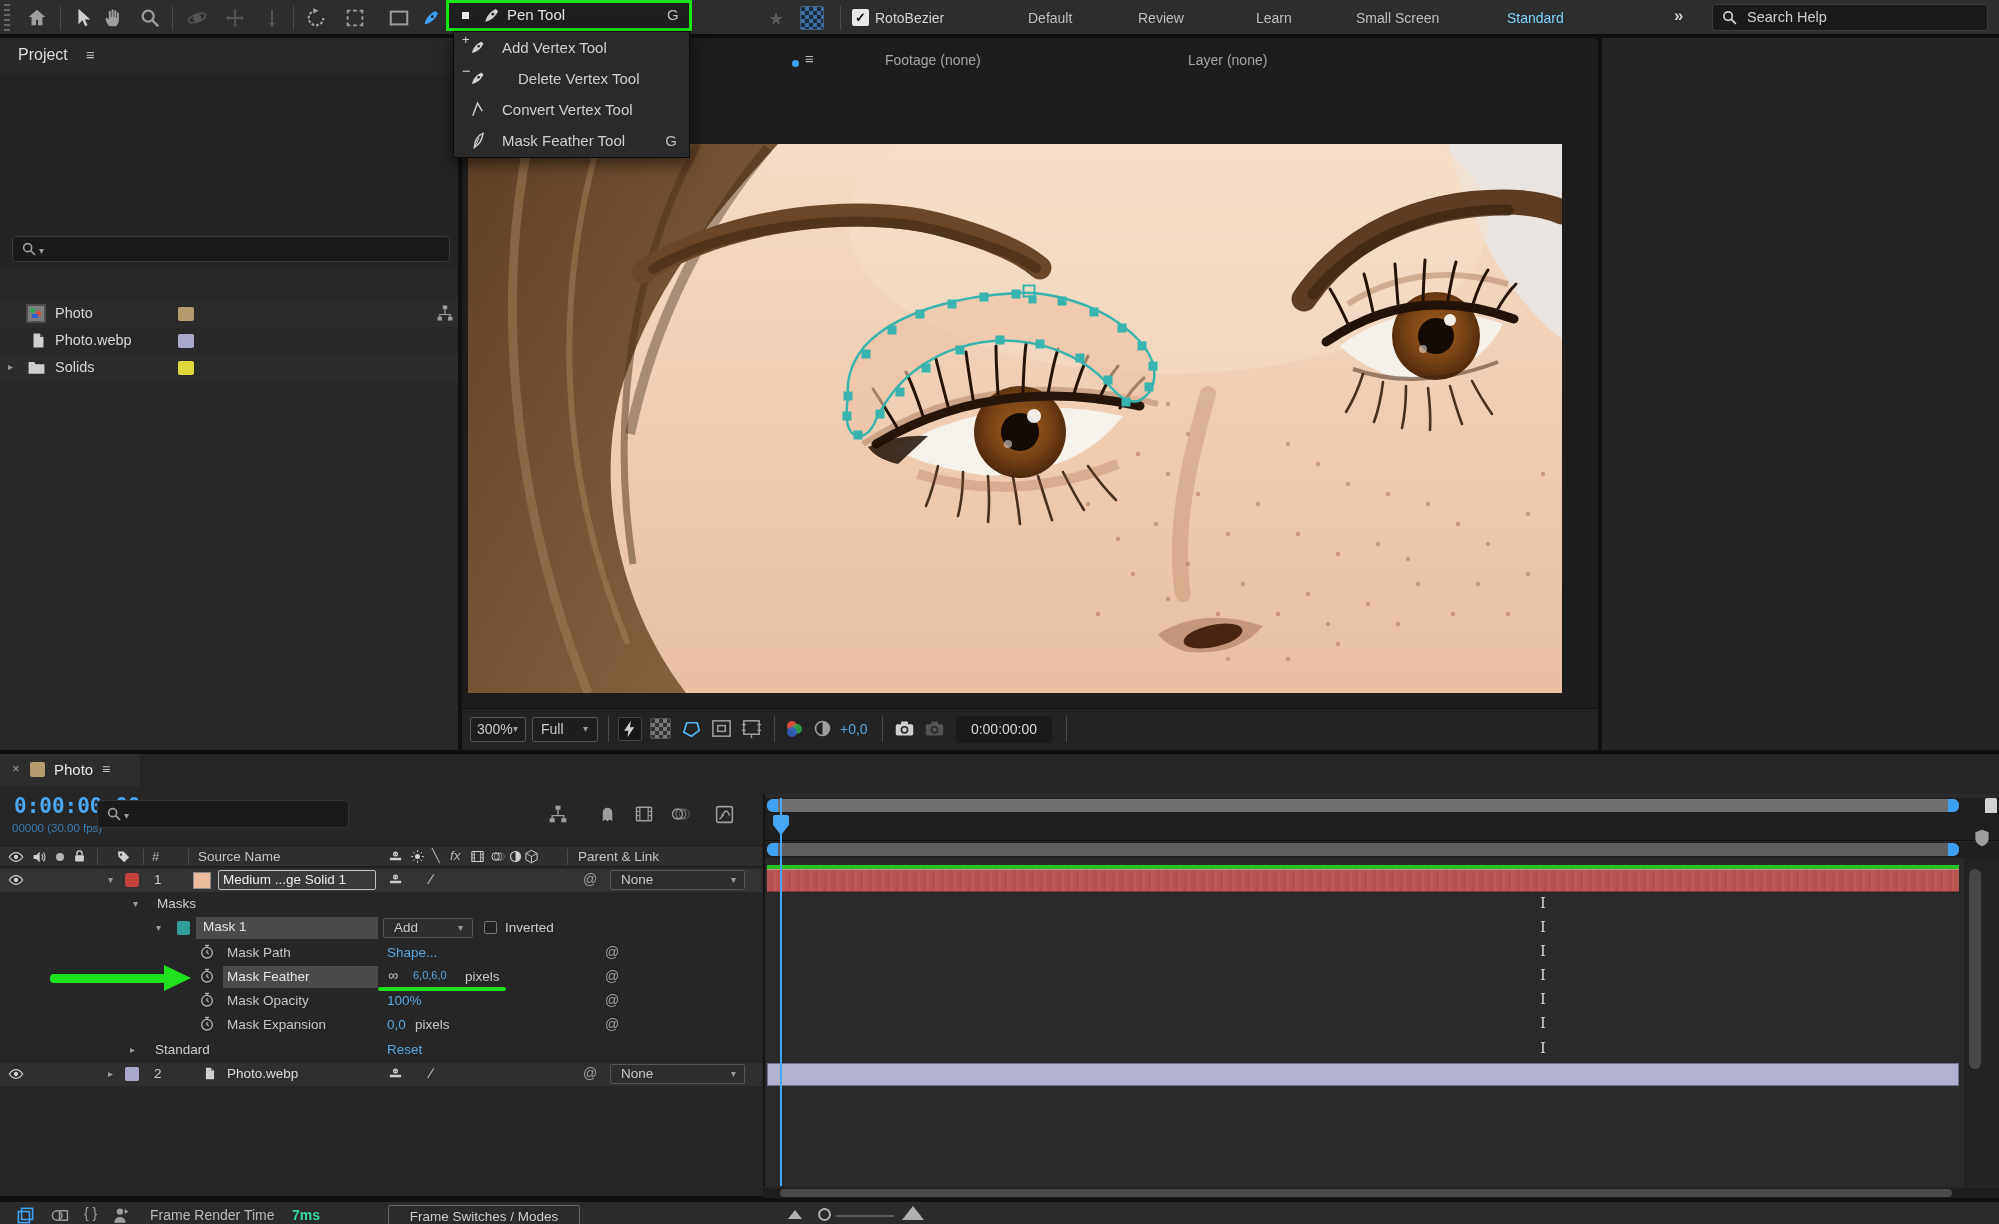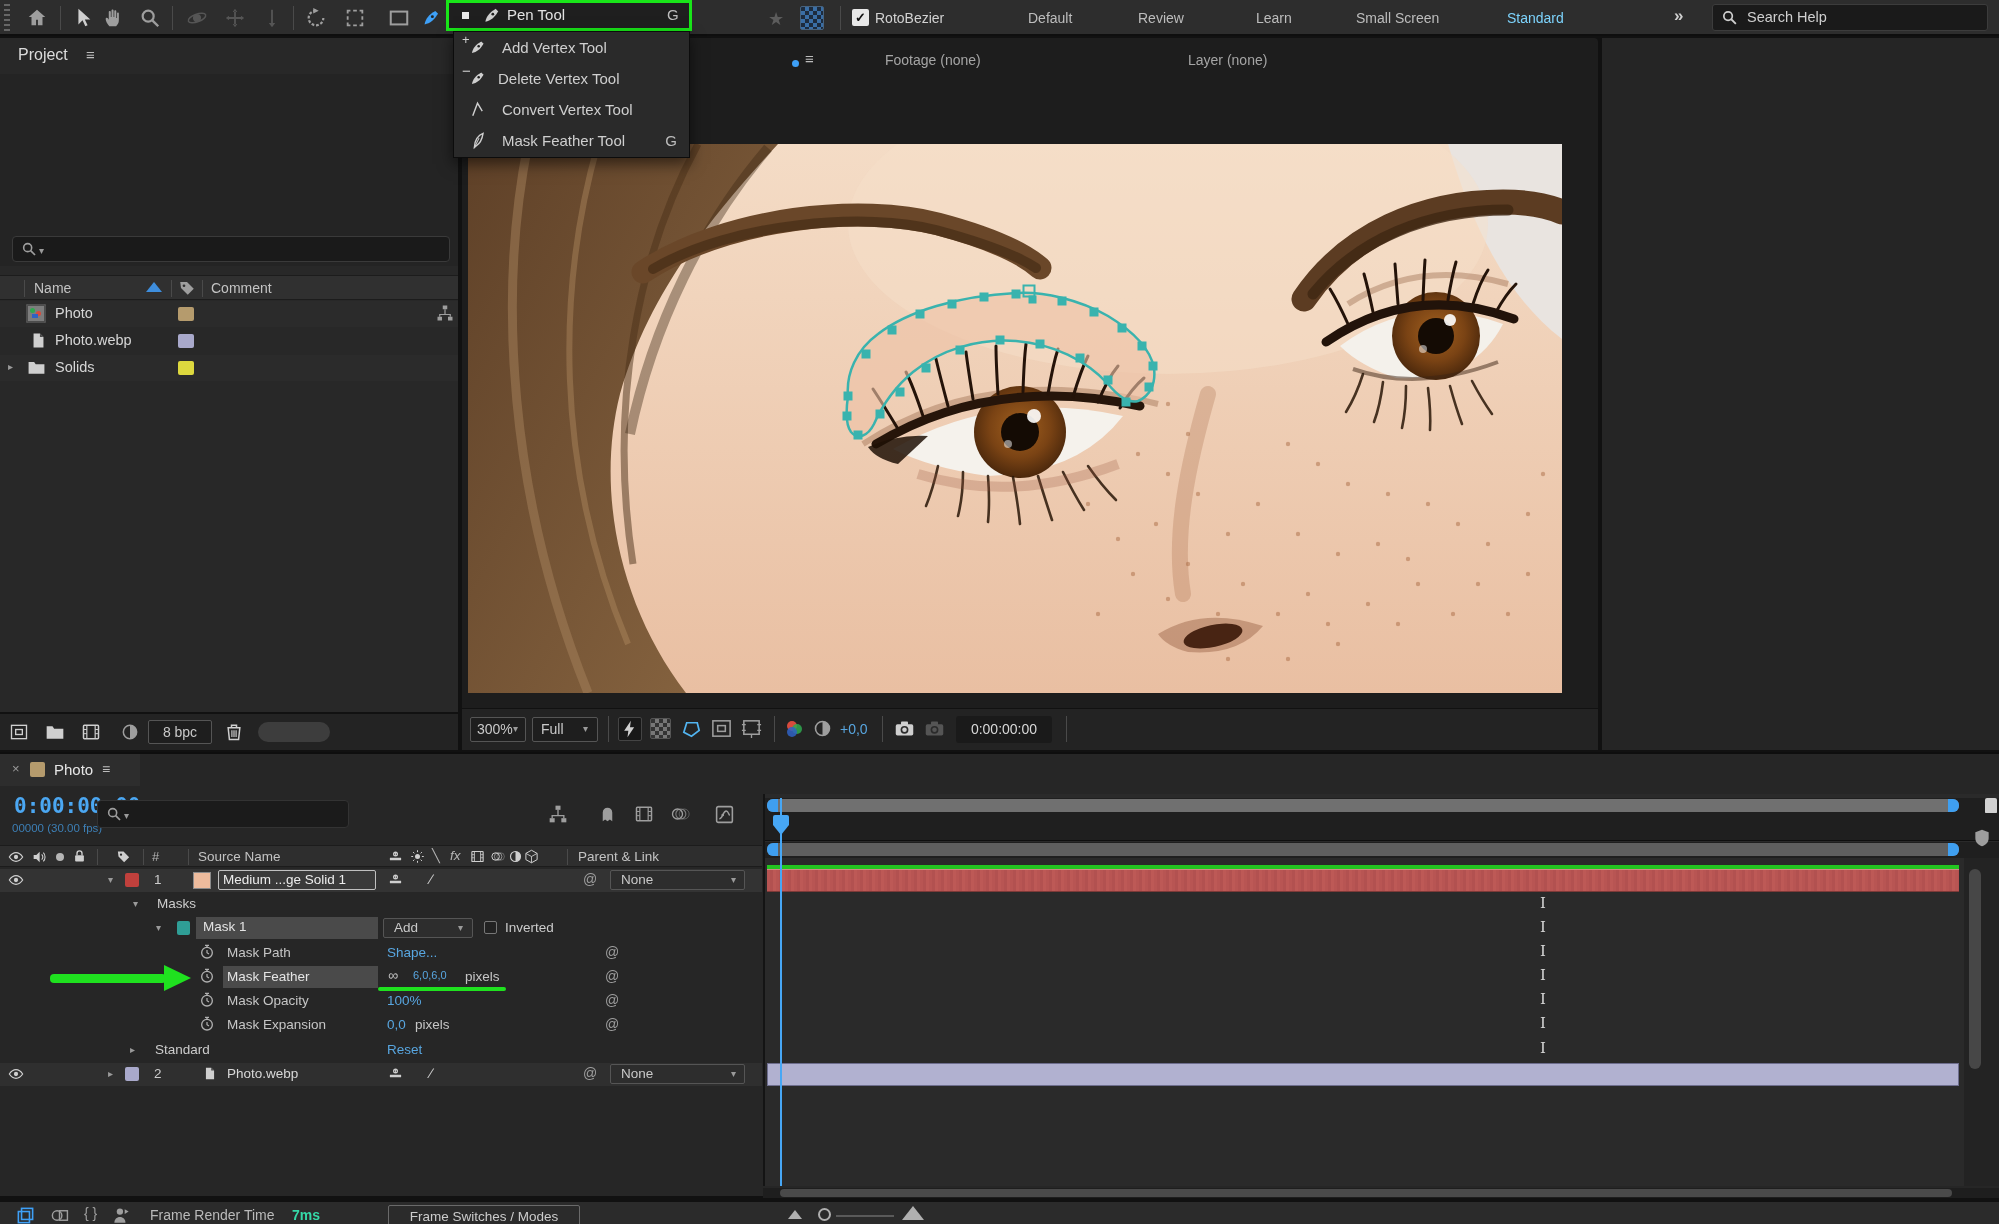--- a/index.html
+++ b/index.html
@@ -282,33 +282,20 @@
     <span class="ab" style="left:86px;top:8px;color:#bdbdbd;font-size:15px;">≡</span>
     <div class="ab" style="left:0;top:36px;width:458px;height:192px;background:#242424;"></div>
     <div class="ab" style="left:12px;top:198px;width:438px;height:26px;background:#1a1a1a;border:1px solid #3a3a3a;border-radius:4px;">
       <span class="ab" style="left:8px;top:4px;">
           <svg class="ico" width="16" height="16">
             <use href="#i-zoomg"></use>
           </svg>
         </span>
       <span class="ab chev" style="left:26px;top:8px;">▾</span>
     </div>
-    <div class="ab" style="left:0;top:237px;width:458px;height:25px;background:#303030;border-top:1px solid #1c1c1c;border-bottom:1px solid #1c1c1c;">
-      <div class="ab vsep" style="left:24px;top:4px;height:17px;"></div>
-      <span class="ab nowrap" style="left:34px;top:4px;color:#c3c3c3;">Name</span>
-      <span class="ab" style="left:146px;top:6px;width:0;height:0;border-left:8px solid transparent;border-right:8px solid transparent;border-bottom:10px solid #3e8edd;"></span>
-      <div class="ab vsep" style="left:171px;top:4px;height:17px;"></div>
-      <span class="ab" style="left:178px;top:3px;">
-          <svg class="ico" width="18" height="18">
-            <use href="#i-tag"></use>
-          </svg>
-        </span>
-      <div class="ab vsep" style="left:202px;top:4px;height:17px;"></div>
-      <span class="ab nowrap" style="left:211px;top:4px;color:#c3c3c3;">Comment</span>
-    </div>
 
     <div class="ab" style="left:0;top:263px;width:458px;height:26px;background:#2b2b2b;">
       <span class="ab" style="left:26px;top:3px;width:20px;height:19px;background:#7d7d7d;border-radius:2px;box-shadow:inset 0 0 0 2px #4d4d4d;">
         <span class="ab" style="left:4px;top:4px;width:5px;height:5px;border-radius:50%;background:#2fa84f;"></span>
         <span class="ab" style="left:10px;top:7px;width:5px;height:5px;border-radius:50%;background:#d84b3d;"></span>
         <span class="ab" style="left:6px;top:10px;width:6px;height:4px;background:#2f62c4;"></span>
       </span>
       <span class="ab nowrap" style="left:55px;top:4px;color:#d6d6d6;font-size:14.5px;">Photo</span>
       <span class="ab chip" style="left:178px;top:6px;width:16px;height:14px;background:#b59b6d;"></span>
       <span class="ab" style="left:436px;top:3px;">
@@ -330,51 +317,20 @@
       <span class="ab chev" style="left:8px;top:6px;">▸</span>
       <span class="ab" style="left:27px;top:3px;">
           <svg class="ico lit" width="19" height="19">
             <use href="#i-folder"></use>
           </svg>
         </span>
       <span class="ab nowrap" style="left:55px;top:4px;color:#d6d6d6;font-size:14.5px;">Solids</span>
       <span class="ab chip" style="left:178px;top:6px;width:16px;height:14px;background:#ddd83e;"></span>
     </div>
 
-    <div class="ab" style="left:0;top:674px;width:458px;height:38px;background:#232323;border-top:2px solid #111;">
-      <span class="ab" style="left:8px;top:8px;">
-          <svg class="ico lit" width="22" height="20">
-            <use href="#i-roi"></use>
-          </svg>
-        </span>
-      <span class="ab" style="left:44px;top:8px;">
-          <svg class="ico lit" width="22" height="20">
-            <use href="#i-folder"></use>
-          </svg>
-        </span>
-      <span class="ab" style="left:80px;top:8px;">
-          <svg class="ico lit" width="22" height="20">
-            <use href="#i-film"></use>
-          </svg>
-        </span>
-      <span class="ab" style="left:120px;top:8px;">
-          <svg class="ico" width="20" height="20">
-            <use href="#i-quality"></use>
-          </svg>
-        </span>
-      <div class="ab ddbox" style="left:148px;top:6px;width:64px;height:24px;text-align:center;line-height:22px;background:#1e1e1e;">
-        <span>8 bpc</span>
-      </div>
-      <span class="ab" style="left:224px;top:7px;">
-          <svg class="ico lit" width="20" height="22">
-            <use href="#i-trash"></use>
-          </svg>
-        </span>
-      <div class="ab" style="left:258px;top:8px;width:72px;height:20px;background:#3d3d3d;border-radius:10px;"></div>
-    </div>
   </div>
 
   <div class="ab" style="left:462px;top:38px;width:1136px;height:712px;background:#1d1d1d;border-radius:4px;">
     <span class="ab" style="left:330px;top:22px;width:7px;height:7px;border-radius:50%;background:#3ea0f7;"></span>
     <span class="ab" style="left:343px;top:12px;color:#bdbdbd;font-size:15px;">≡</span>
     <span class="ab nowrap" style="left:423px;top:14px;color:#a5a5a5;">Footage (none)</span>
     <span class="ab nowrap" style="left:726px;top:14px;color:#a5a5a5;">Layer (none)</span>
 
     <div class="ab" style="left:6px;top:106px;width:1094px;height:549px;">
       <svg viewBox="0 0 1094 549" width="1094" height="549">
@@ -634,21 +590,21 @@
           </span>
         <span style="margin-left:10px;">Add Vertex Tool</span>
       </div>
       <div class="menu-item" style="left:0;top:31px;">
         <span style="position:relative;margin-left:14px;width:24px;">
             <svg class="ico lit" width="19" height="19">
               <use href="#i-pen"></use>
             </svg>
             <span style="position:absolute;left:-6px;top:-7px;font-size:15px;color:#cfcfcf;">−</span>
           </span>
-        <span style="margin-left:6px;">Delete Vertex Tool</span>
+        <span style="margin-left:26px;">Delete Vertex Tool</span>
       </div>
       <div class="menu-item" style="left:0;top:62px;">
         <span style="margin-left:14px;width:24px;">
             <svg class="ico lit" width="19" height="19">
               <use href="#i-penconv"></use>
             </svg>
           </span>
         <span style="margin-left:10px;">Convert Vertex Tool</span>
       </div>
       <div class="menu-item" style="left:0;top:93px;">

